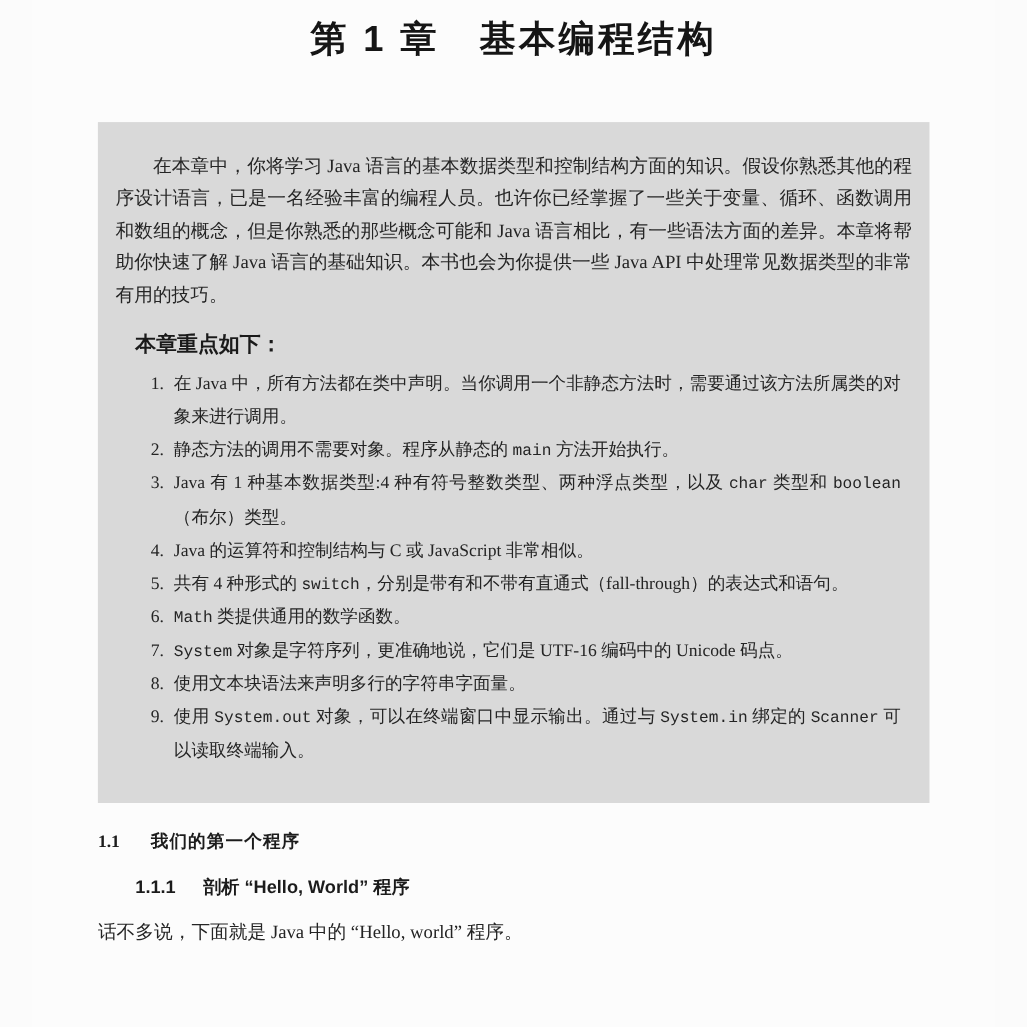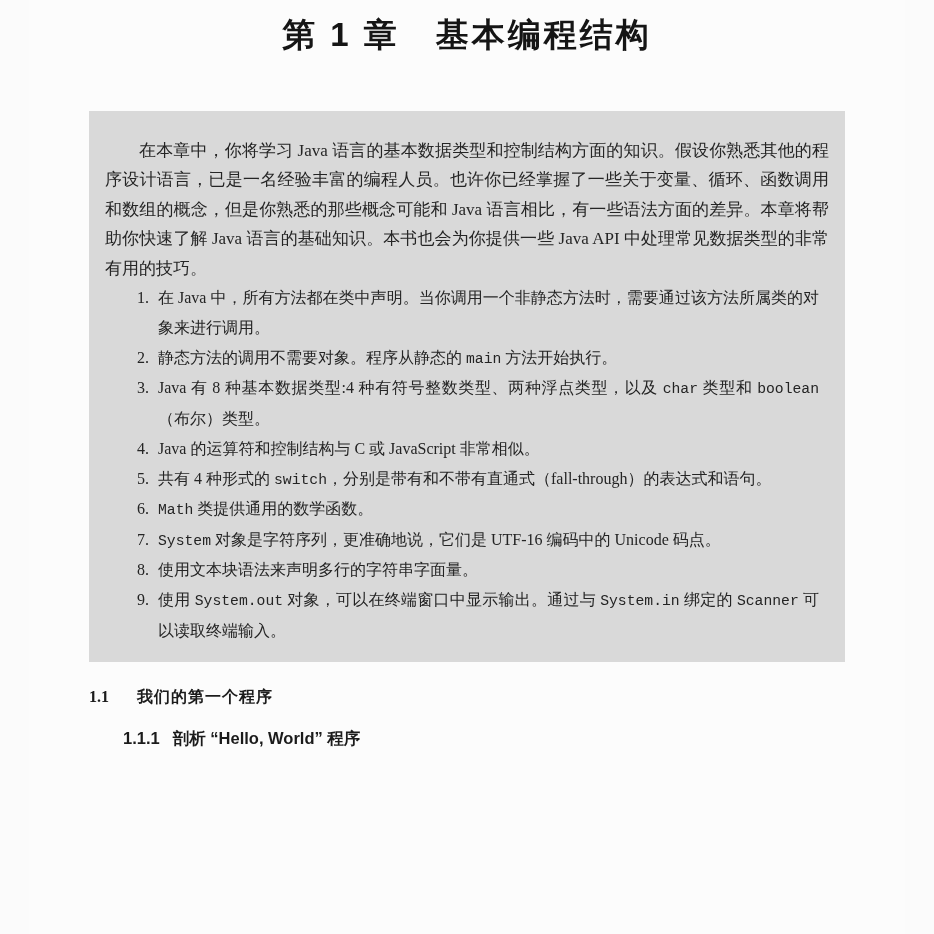--- a/index.html
+++ b/index.html
@@ -20,21 +20,21 @@
     font-family: "Liberation Sans", "DejaVu Sans", sans-serif;
     font-size: 33px;
     font-weight: bold;
     letter-spacing: 3px;
     color: #151515;
     padding-top: 13px;
   }
   .summary-box {
     background: #d9d9d9;
     margin-top: 53px;
-    padding: 25px 16px 16px 16px;
+    padding: 25px 16px 32px 16px;
   }
   .summary-intro {
     font-size: 17px;
     line-height: 1.73;
     text-indent: 2em;
     text-align: justify;
     color: #252525;
   }
   .summary-heading {
     font-family: "Liberation Sans", "DejaVu Sans", sans-serif;
@@ -81,43 +81,44 @@
     color: #242424;
   }
   .body-para.indent { text-indent: 2em; }
   .subsection-title {
     font-family: "Liberation Sans", "DejaVu Sans", sans-serif;
     font-size: 16.5px;
     font-weight: bold;
     color: #1b1b1b;
     margin: 20px 0 0 34px;
   }
-  .subsection-title .sub-num { margin-right: 13px; }
+  .subsection-title .sub-num { margin-right: 25px; }
 </style>
 </head>
 <body>
 
 <div class="page">
 
   <h1 class="chapter-title">第 1 章　基本编程结构</h1>
 
   <div class="summary-box">
     <p class="summary-intro">在本章中，你将学习 Java 语言的基本数据类型和控制结构方面的知识。假设你熟悉其他的程序设计语言，已是一名经验丰富的编程人员。也许你已经掌握了一些关于变量、循环、函数调用和数组的概念，但是你熟悉的那些概念可能和 Java 语言相比，有一些语法方面的差异。本章将帮助你快速了解 Java 语言的基础知识。本书也会为你提供一些 Java API 中处理常见数据类型的非常有用的技巧。</p>
+    <h2 class="summary-heading">本章重点如下：</h2>
     <ol class="points">
       <li>
         <span class="num">1.</span>
         <span class="txt"><span>在 Java 中，所有方法都在类中声明。当你调用一个非静态方法时，需要通过该方法所属类的对象来进行调用。</span></span>
       </li>
       <li>
         <span class="num">2.</span>
         <span class="txt"><span>静态方法的调用不需要对象。程序从静态的 </span><span class="code-inline">main</span><span> 方法开始执行。</span></span>
       </li>
       <li>
         <span class="num">3.</span>
-        <span class="txt"><span>Java 有 8 种基本数据类型:4 种有符号整数类型、两种浮点类型，以及 </span><span class="code-inline">char</span><span> 类型和 </span><span class="code-inline">boolean</span><span>（布尔）类型。</span></span>
+        <span class="txt"><span>Java 有 1 种基本数据类型:4 种有符号整数类型、两种浮点类型，以及 </span><span class="code-inline">char</span><span> 类型和 </span><span class="code-inline">boolean</span><span>（布尔）类型。</span></span>
       </li>
       <li>
         <span class="num">4.</span>
         <span class="txt"><span>Java 的运算符和控制结构与 C 或 JavaScript 非常相似。</span></span>
       </li>
       <li>
         <span class="num">5.</span>
         <span class="txt"><span>共有 4 种形式的 </span><span class="code-inline">switch</span><span>，分别是带有和不带有直通式（fall-through）的表达式和语句。</span></span>
       </li>
       <li>
@@ -141,14 +142,15 @@
 
   <h2 class="section-title">
     <span class="sec-num">1.1</span><span class="sec-name">我们的第一个程序</span>
   </h2>
 
 
   <h3 class="subsection-title">
     <span class="sub-num">1.1.1</span><span class="sub-name">剖析 “Hello, World” 程序</span>
   </h3>
 
+  <p class="body-para">话不多说，下面就是 Java 中的 “Hello, world” 程序。</p>
 
 </div>
 
 </body></html>

